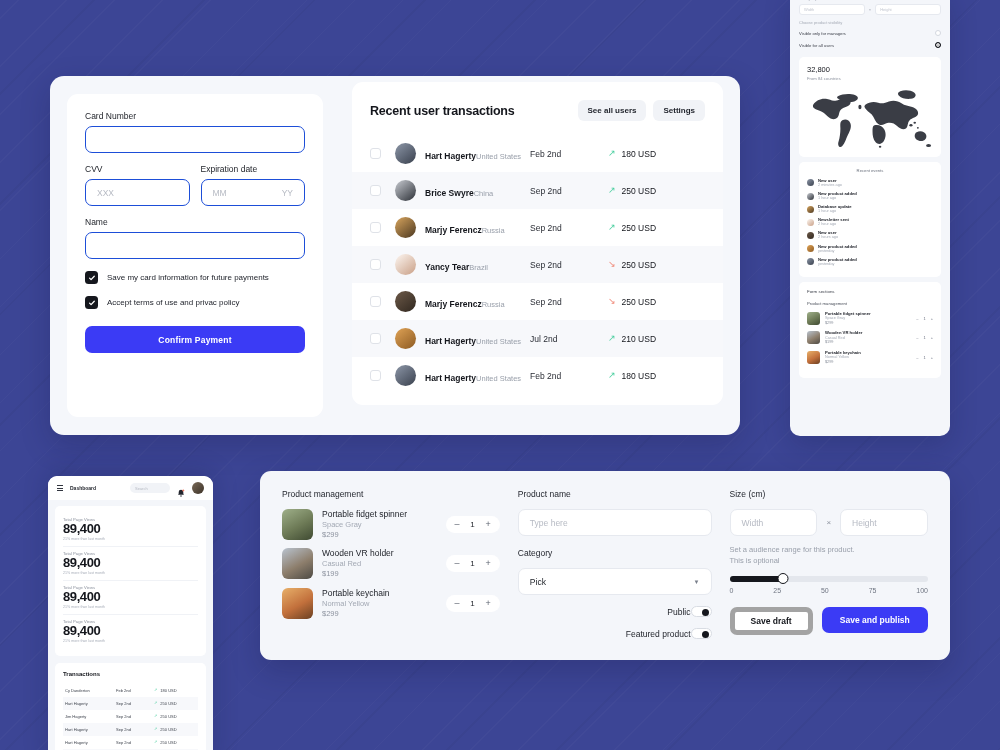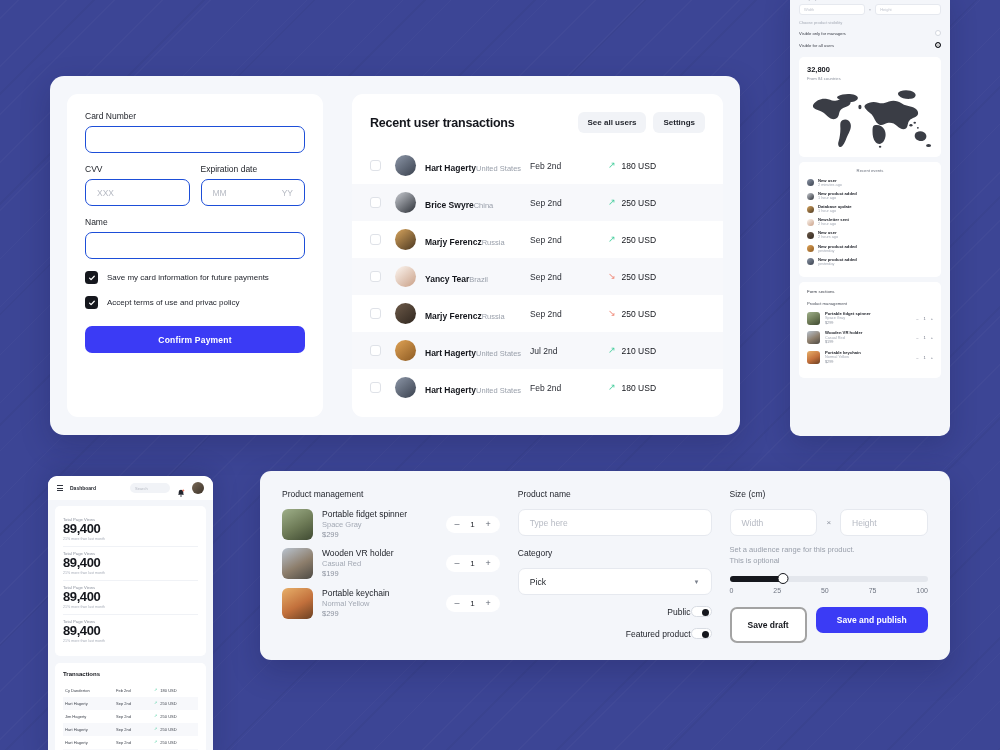--- a/index.html
+++ b/index.html
@@ -89,21 +89,21 @@
     width: 100%; height: 27px;
     background: #3b3bf5; border: none; border-radius: 7px;
     color: #fff; font-size: 8.5px; font-weight: bold;
     letter-spacing: .2px;
     font-family: "Liberation Sans", sans-serif;
     cursor: pointer;
   }
 
   
   .tx-panel {
-    position: absolute; left: 302px; top: 18px;
+    position: absolute; left: 302px; top: 6px;
     width: 371px; height: 323px;
     background: #ffffff; border-radius: 11px;
     overflow: hidden;
   }
   .tx-head {
     display: flex; align-items: center; justify-content: space-between;
     padding: 18px 18px 14px 18px;
   }
   .tx-title { font-size: 12.5px; font-weight: bold; color: #14161c; letter-spacing: -.2px; }
   .tx-actions { display: flex; gap: 7px; }
@@ -165,21 +165,21 @@
   .rp-radio {
     width: 6px; height: 6px; border-radius: 50%;
     border: 0.7px solid #d4d8e0; background: #fff;
   }
   .rp-radio.on { background: #15171d; border-color: #15171d; box-shadow: inset 0 0 0 1.4px #fff; }
   .rp-hint { font-size: 4px; color: #a5abb6; margin: 5px 0 2px 0; }
   .map-card {
     margin: 6px 9px 0 9px; background: #fff; border-radius: 5px;
     padding: 8px 8px 6px 8px;
   }
-  .map-num { font-size: 7.5px; font-weight: bold; color: #14161c; }
+  .map-num { font-size: 7.5px; font-weight: normal; color: #14161c; }
   .map-sub { font-size: 4.2px; color: #8d939f; margin-top: 2px; }
   .map-svg { width: 100%; margin-top: 4px; display: block; }
   .ev-card {
     margin: 5px 9px 0 9px; background: #fff; border-radius: 5px;
     padding: 6px 8px 7px 8px;
   }
   .ev-title { font-size: 4.2px; color: #6d737f; text-align: center; margin-bottom: 5px; }
   .ev-row { display: flex; align-items: center; gap: 4px; margin-bottom: 3.5px; }
   .ev-av { width: 7px; height: 7px; border-radius: 50%; flex: 0 0 auto; background-size: cover; }
   .ev-t { font-size: 4.2px; font-weight: bold; color: #1b1e26; line-height: 1.2; }
@@ -309,23 +309,23 @@
   .fill { position: absolute; left: 0; top: 0; height: 6px; border-radius: 3px; background: #15171d; }
   .knob {
     position: absolute; top: -2.5px; width: 11px; height: 11px;
     border-radius: 50%; background: #fff; border: 1.5px solid #15171d;
     transform: translateX(-50%); cursor: pointer;
   }
   .ticks { display: flex; justify-content: space-between; margin-top: 5px; }
   .ticks span { font-size: 7px; color: #6f7582; }
   .btn-row { display: flex; gap: 9px; margin-top: 13px; }
   .btn-draft {
-    background: #fff; border: 2px solid #a3a3a3; border-radius: 7px;
+    background: #fff; border: 5px solid #a3a3a3; border-radius: 7px;
     font-size: 8.5px; font-weight: bold; color: #14161c;
-    padding: 0 16px; height: 36px; cursor: pointer;
+    padding: 0 16px; height: 28px; cursor: pointer;
     font-family: "Liberation Sans", sans-serif;
   }
   .btn-pub {
     flex: 1; background: #3b3bf5; border: none; border-radius: 7px;
     font-size: 8.5px; font-weight: bold; color: #fff;
     height: 26px; cursor: pointer;
     font-family: "Liberation Sans", sans-serif;
   }
 </style>
 </head>

